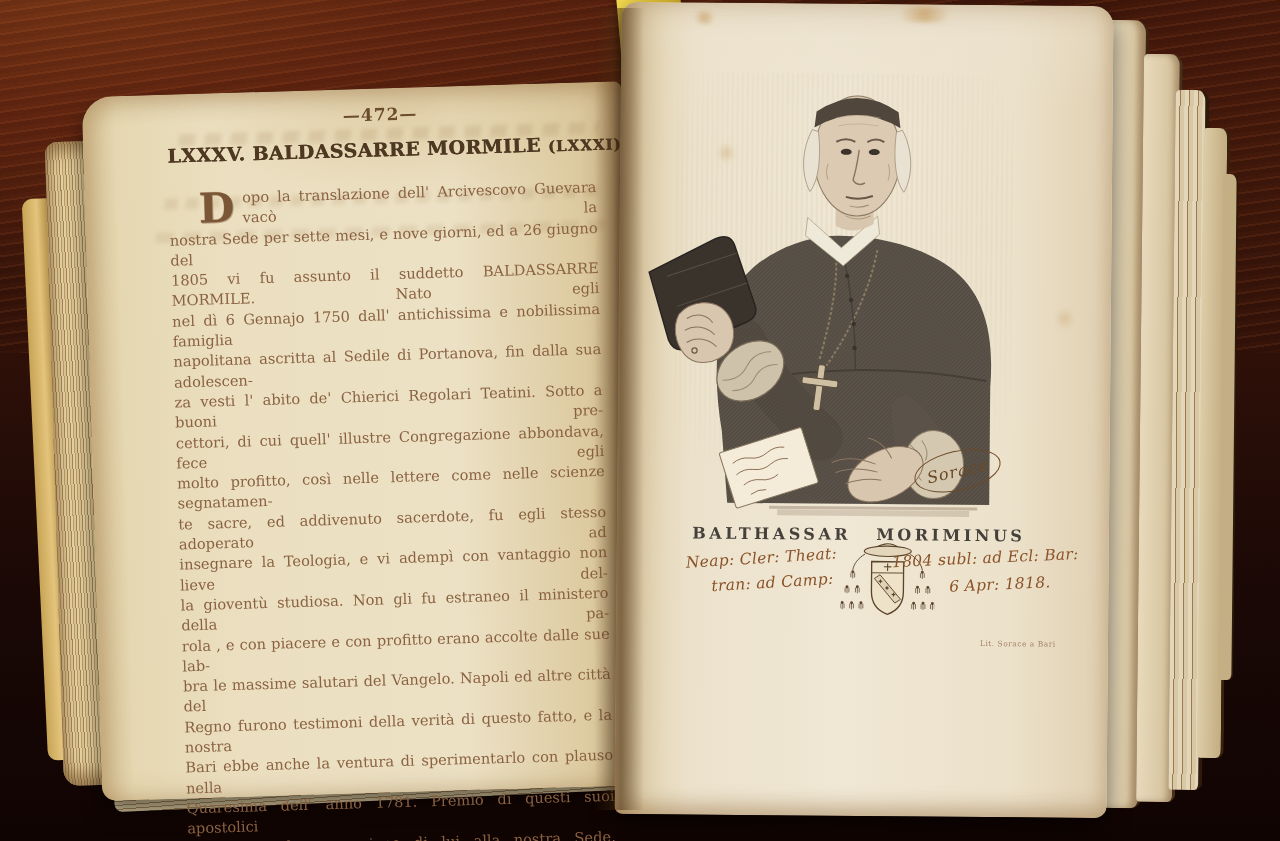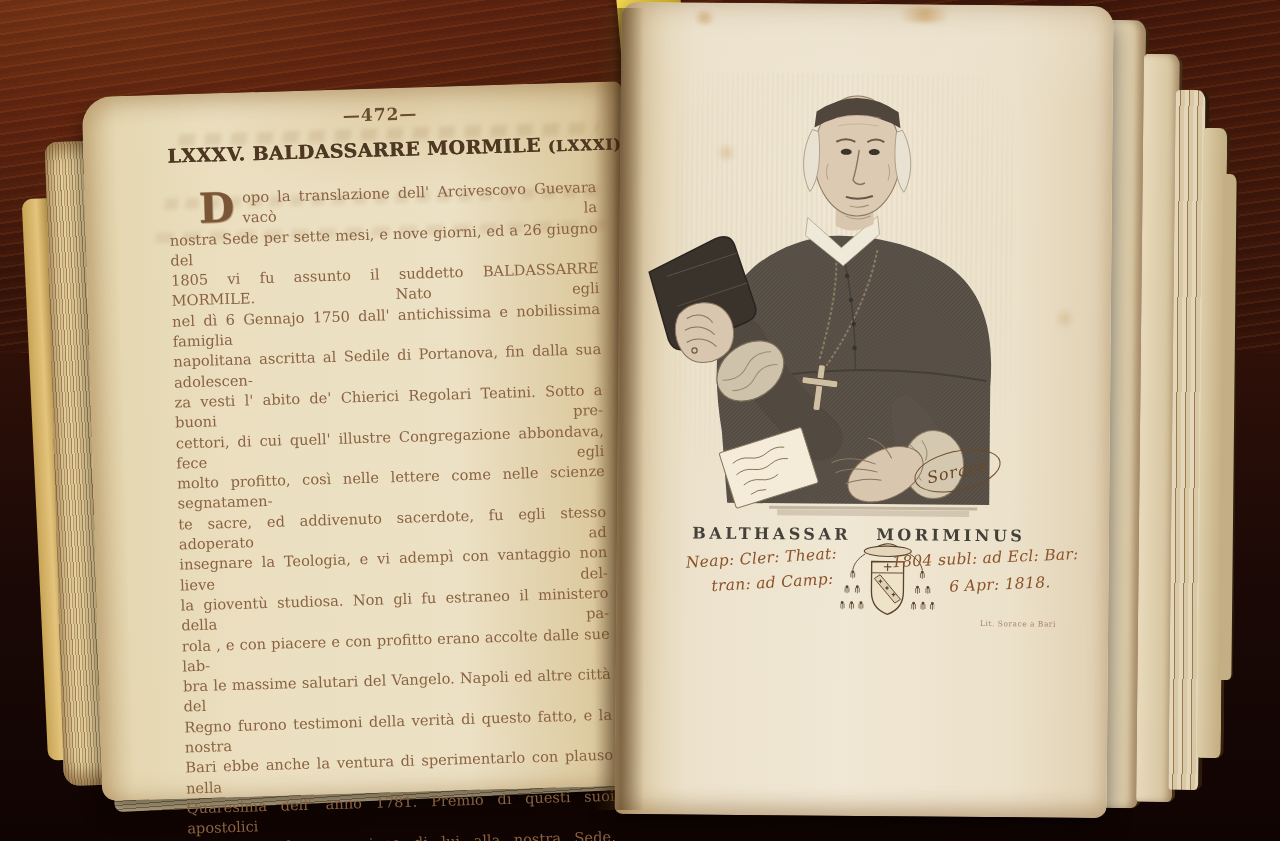--- a/index.html
+++ b/index.html
@@ -78,21 +78,21 @@
       transform:rotate(-13deg);color:#6b4826;font-style:italic;font-size:16px;letter-spacing:1px;
       display:flex;align-items:center;justify-content:center;}
   .caption{position:absolute;left:32px;top:521px;width:420px;text-align:center;font-weight:bold;font-size:16px;
       letter-spacing:3.5px;word-spacing:16px;color:#45403a;}
   .annot{position:absolute;color:#8a5228;font-style:italic;font-size:15.5px;letter-spacing:.3px;}
   .an-left{left:70px;top:546px;transform:rotate(-4deg);}
   .an-left .l2{margin-left:24px;margin-top:7px;}
   .an-right{left:276px;top:544px;transform:rotate(-3deg);}
   .an-right .l2{margin-left:56px;margin-top:9px;}
   .coa{position:absolute;left:224px;top:532px;width:94px;height:96px;}
-  .imprint{position:absolute;left:364px;top:614px;font-size:7.5px;color:rgba(120,70,40,.6);letter-spacing:.5px;}
+  .imprint{position:absolute;left:364px;top:634px;font-size:7.5px;color:rgba(120,70,40,.6);letter-spacing:.5px;}
   
   .gutter{position:absolute;left:594px;top:8px;width:50px;height:802px;pointer-events:none;z-index:6;
       background:linear-gradient(90deg,rgba(90,55,20,0) 0,rgba(90,55,20,.30) 38%,rgba(55,32,10,.45) 54%,rgba(90,55,20,0) 100%);}
 </style>
 </head>
 <body>
 
 <div class="stage">
 
   <div class="bookmark"></div>

